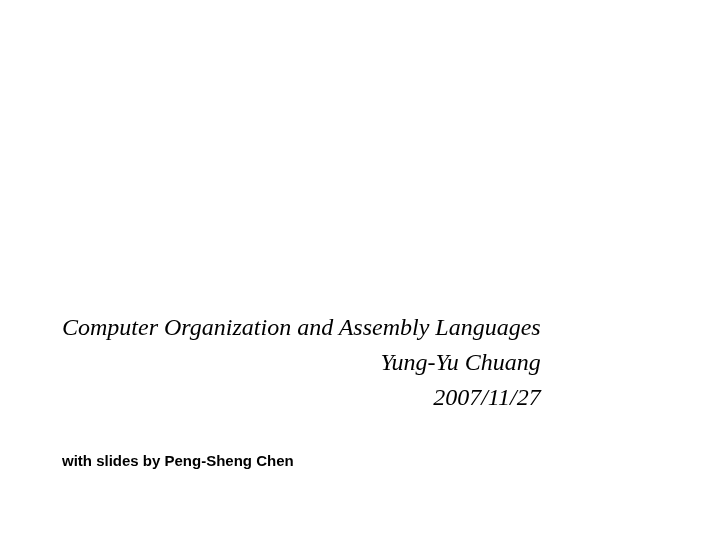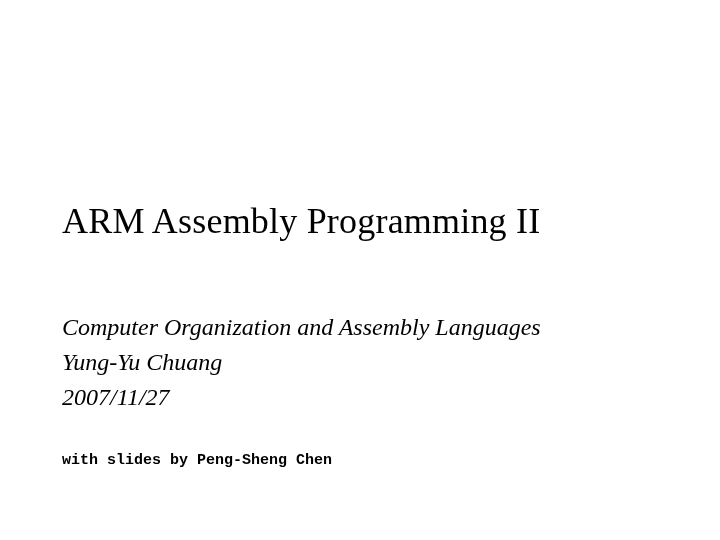--- a/index.html
+++ b/index.html
@@ -21,34 +21,33 @@
     letter-spacing: 0.2px;
   }
   .subtitle-block {
     position: absolute;
     top: 310px;
     left: 62px;
     font-size: 24px;
     font-style: italic;
     line-height: 1.45;
   }
-  .subtitle-block div { white-space: nowrap; }
+  .subtitle-block div { white-space: nowrap; text-align: right; }
   .credit {
     position: absolute;
     top: 452px;
     left: 62px;
-    font-family: Liberation Mono, monospace;
+    font-family: Liberation Sans, sans-serif;
     font-size: 15px;
     font-weight: 700;
   }
 </style>
 </head>
 <body>
 
 <div class="slide">
-  <div class="title">ARM Assembly Programming II</div>
   <div class="subtitle-block">
     <div>Computer Organization and Assembly Languages</div>
     <div>Yung-Yu Chuang</div>
     <div>2007/11/27</div>
   </div>
   <div class="credit">with slides by Peng-Sheng Chen</div>
 </div>
 
 </body></html>

